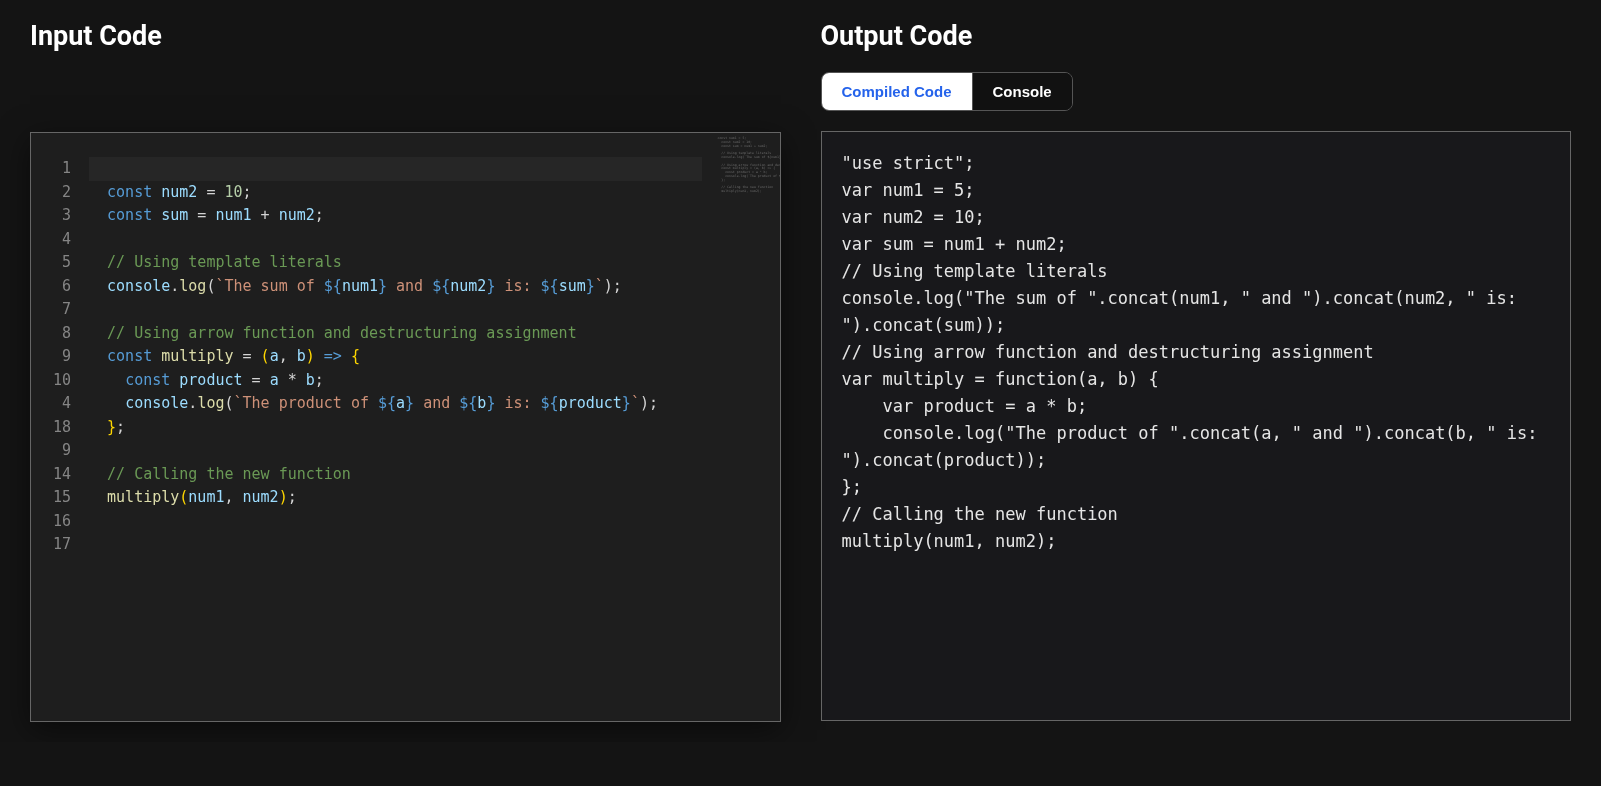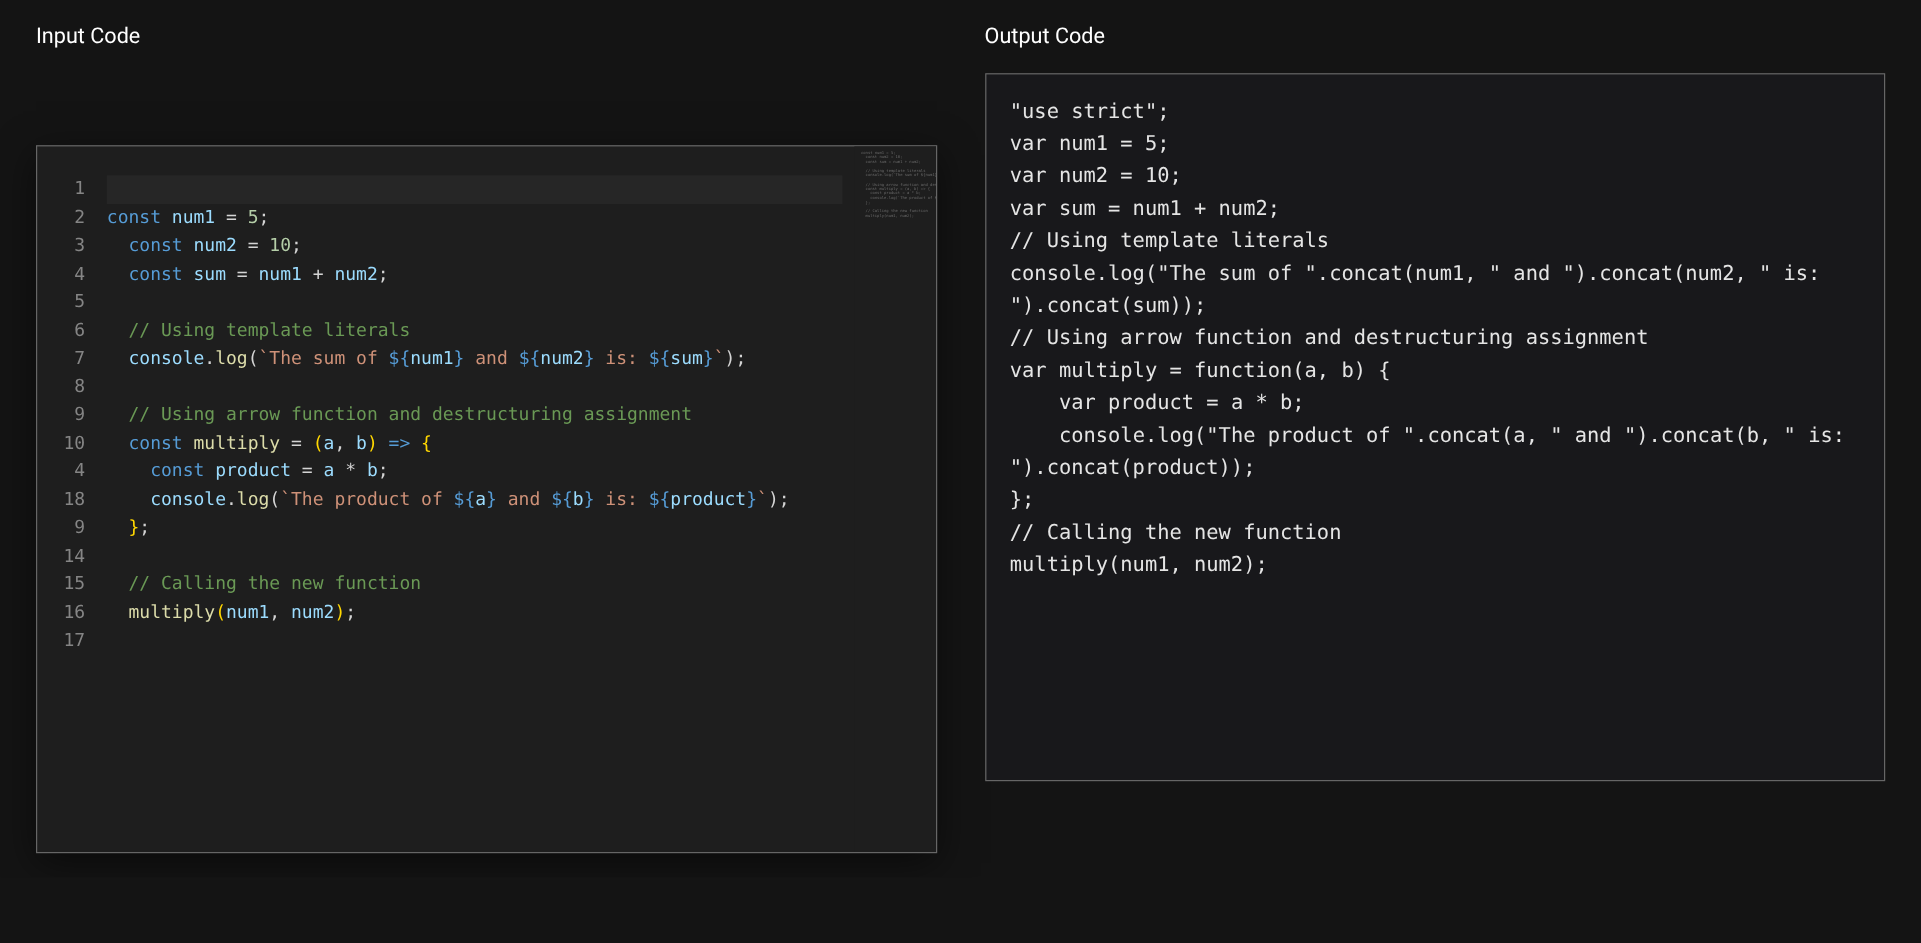--- a/index.html
+++ b/index.html
@@ -14,22 +14,22 @@
       padding: 20px 30px;
     }
     .container {
       display: flex;
       gap: 40px;
     }
     .panel {
       flex: 1;
     }
     .panel-title {
-      font-size: 18px;
-      font-weight: 400;
+      font-size: 27px;
+      font-weight: 700;
       margin-bottom: 20px;
     }
     .input-panel .panel-title {
       margin-bottom: 80px;
     }
     .tabs {
       display: inline-flex;
       border: 1px solid #555;
       border-radius: 8px;
       overflow: hidden;
@@ -159,21 +159,20 @@
           <div class="ln">4</div>
           <div class="ln">18</div>
           <div class="ln">9</div>
           <div class="ln">14</div>
           <div class="ln">15</div>
           <div class="ln">16</div>
           <div class="ln">17</div>
         </div>
         <div class="code-area">
           <div class="code-line cursor-line"></div>
-          <div class="code-line"><span class="tk-kw">const</span> <span class="tk-var">num1</span><span class="tk-op"> = </span><span class="tk-num">5</span><span class="tk-pun">;</span></div>
           <div class="code-line">  <span class="tk-kw">const</span> <span class="tk-var">num2</span><span class="tk-op"> = </span><span class="tk-num">10</span><span class="tk-pun">;</span></div>
           <div class="code-line">  <span class="tk-kw">const</span> <span class="tk-var">sum</span><span class="tk-op"> = </span><span class="tk-var">num1</span><span class="tk-op"> + </span><span class="tk-var">num2</span><span class="tk-pun">;</span></div>
           <div class="code-line"></div>
           <div class="code-line">  <span class="tk-cmt">// Using template literals</span></div>
           <div class="code-line">  <span class="tk-var">console</span><span class="tk-pun">.</span><span class="tk-method">log</span><span class="tk-pun">(</span><span class="tk-str">`</span><span class="tk-str">The sum of </span><span class="tk-tmpl">${</span><span class="tk-var">num1</span><span class="tk-tmpl">}</span><span class="tk-str"> and </span><span class="tk-tmpl">${</span><span class="tk-var">num2</span><span class="tk-tmpl">}</span><span class="tk-str"> is: </span><span class="tk-tmpl">${</span><span class="tk-var">sum</span><span class="tk-tmpl">}</span><span class="tk-str">`</span><span class="tk-pun">)</span><span class="tk-pun">;</span></div>
           <div class="code-line"></div>
           <div class="code-line">  <span class="tk-cmt">// Using arrow function and destructuring assignment</span></div>
           <div class="code-line">  <span class="tk-kw">const</span> <span class="tk-fn">multiply</span><span class="tk-op"> = </span><span class="tk-brace">(</span><span class="tk-param">a</span><span class="tk-pun">, </span><span class="tk-param">b</span><span class="tk-brace">)</span><span class="tk-kw"> =&gt; </span><span class="tk-brace">{</span></div>
           <div class="code-line">    <span class="tk-kw">const</span> <span class="tk-var">product</span><span class="tk-op"> = </span><span class="tk-var">a</span><span class="tk-op"> * </span><span class="tk-var">b</span><span class="tk-pun">;</span></div>
           <div class="code-line">    <span class="tk-var">console</span><span class="tk-pun">.</span><span class="tk-method">log</span><span class="tk-pun">(</span><span class="tk-str">`</span><span class="tk-str">The product of </span><span class="tk-tmpl">${</span><span class="tk-var">a</span><span class="tk-tmpl">}</span><span class="tk-str"> and </span><span class="tk-tmpl">${</span><span class="tk-var">b</span><span class="tk-tmpl">}</span><span class="tk-str"> is: </span><span class="tk-tmpl">${</span><span class="tk-var">product</span><span class="tk-tmpl">}</span><span class="tk-str">`</span><span class="tk-pun">)</span><span class="tk-pun">;</span></div>
@@ -198,20 +197,24 @@
   };
 
   // Calling the new function
   multiply(num1, num2);</div>
     </div>
   </div>
 
   <div class="panel output-panel">
     <h2 class="panel-title">Output Code</h2>
 
+    <div class="tabs">
+      <button class="tab active">Compiled Code</button>
+      <button class="tab inactive">Console</button>
+    </div>
 
     <div class="code-box">
       <pre class="output-code">"use strict";
 var num1 = 5;
 var num2 = 10;
 var sum = num1 + num2;
 // Using template literals
 console.log("The sum of ".concat(num1, " and ").concat(num2, " is: ").concat(sum));
 // Using arrow function and destructuring assignment
 var multiply = function(a, b) {

